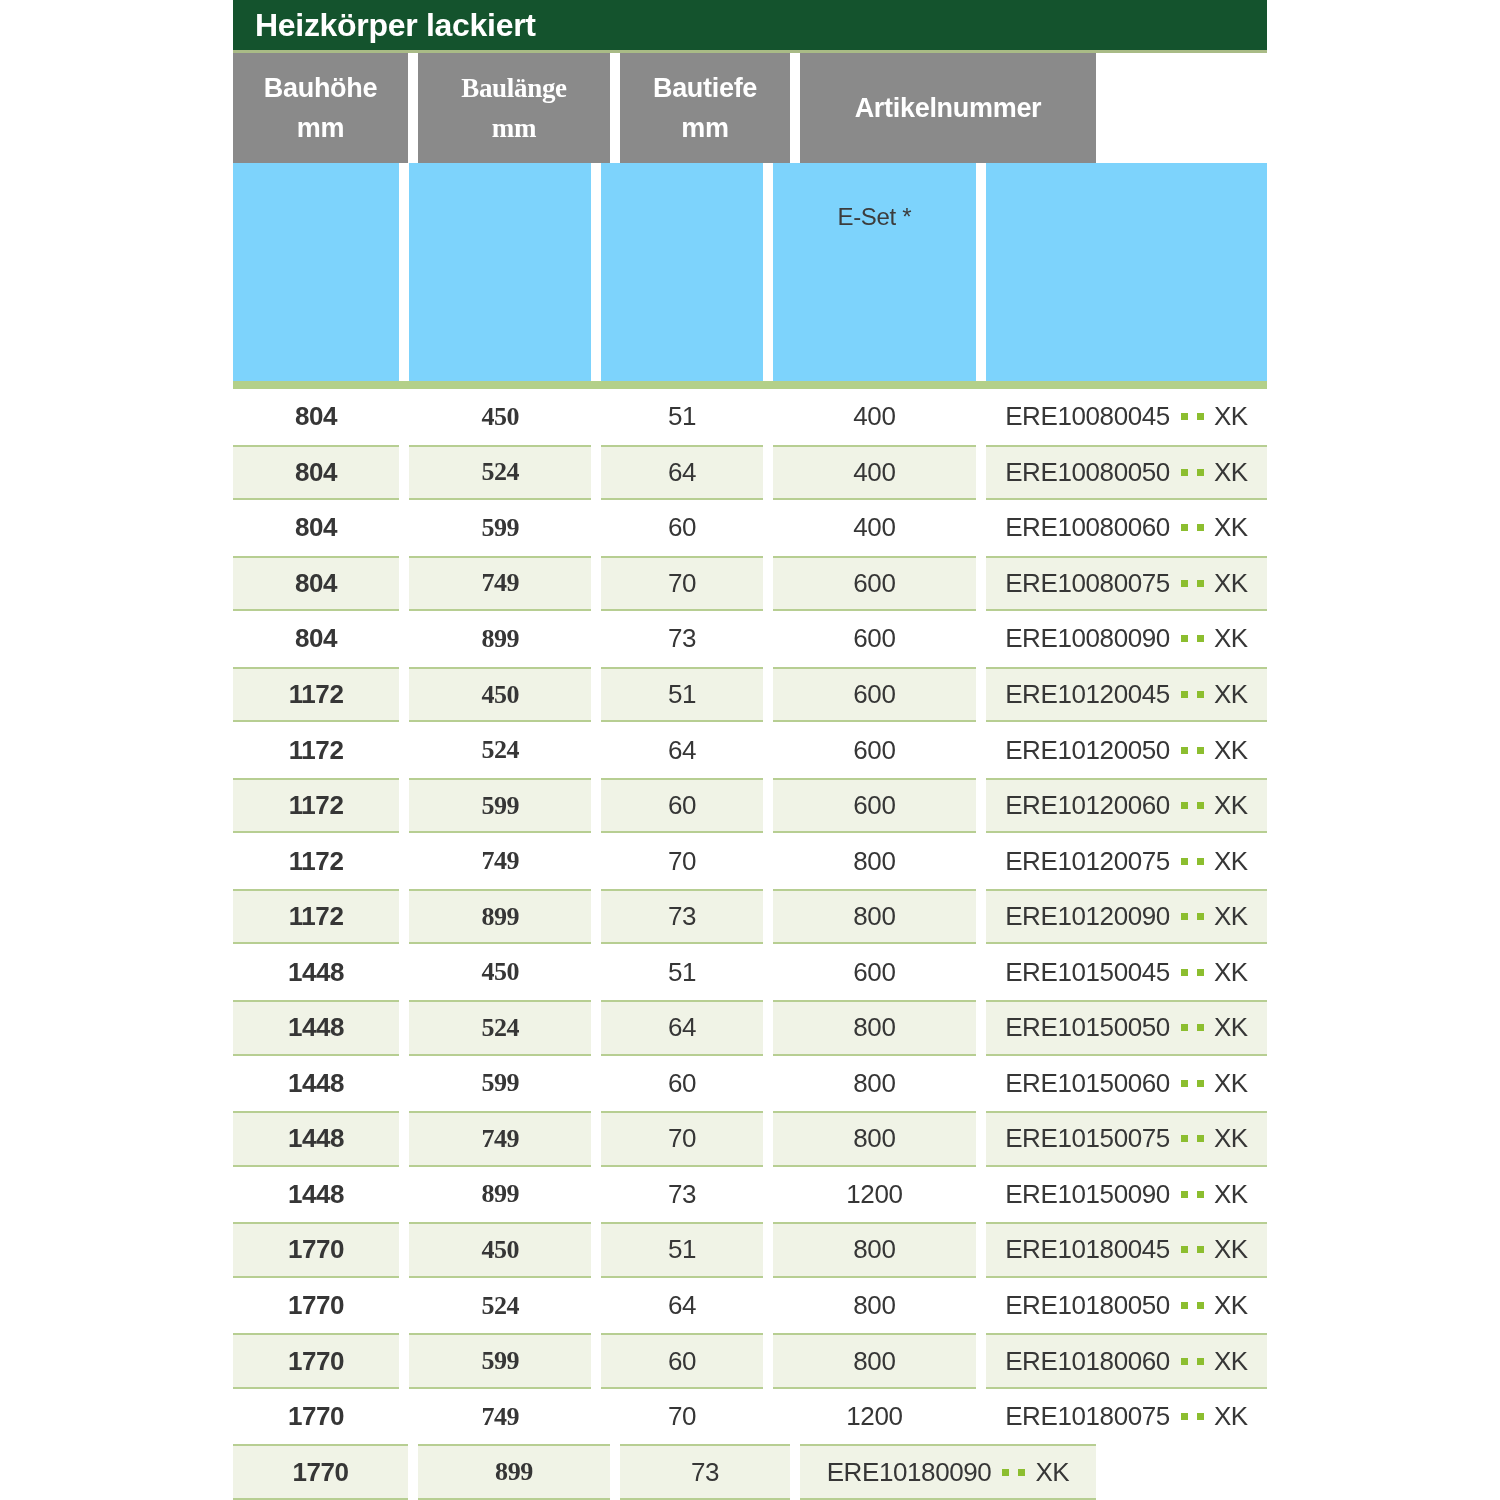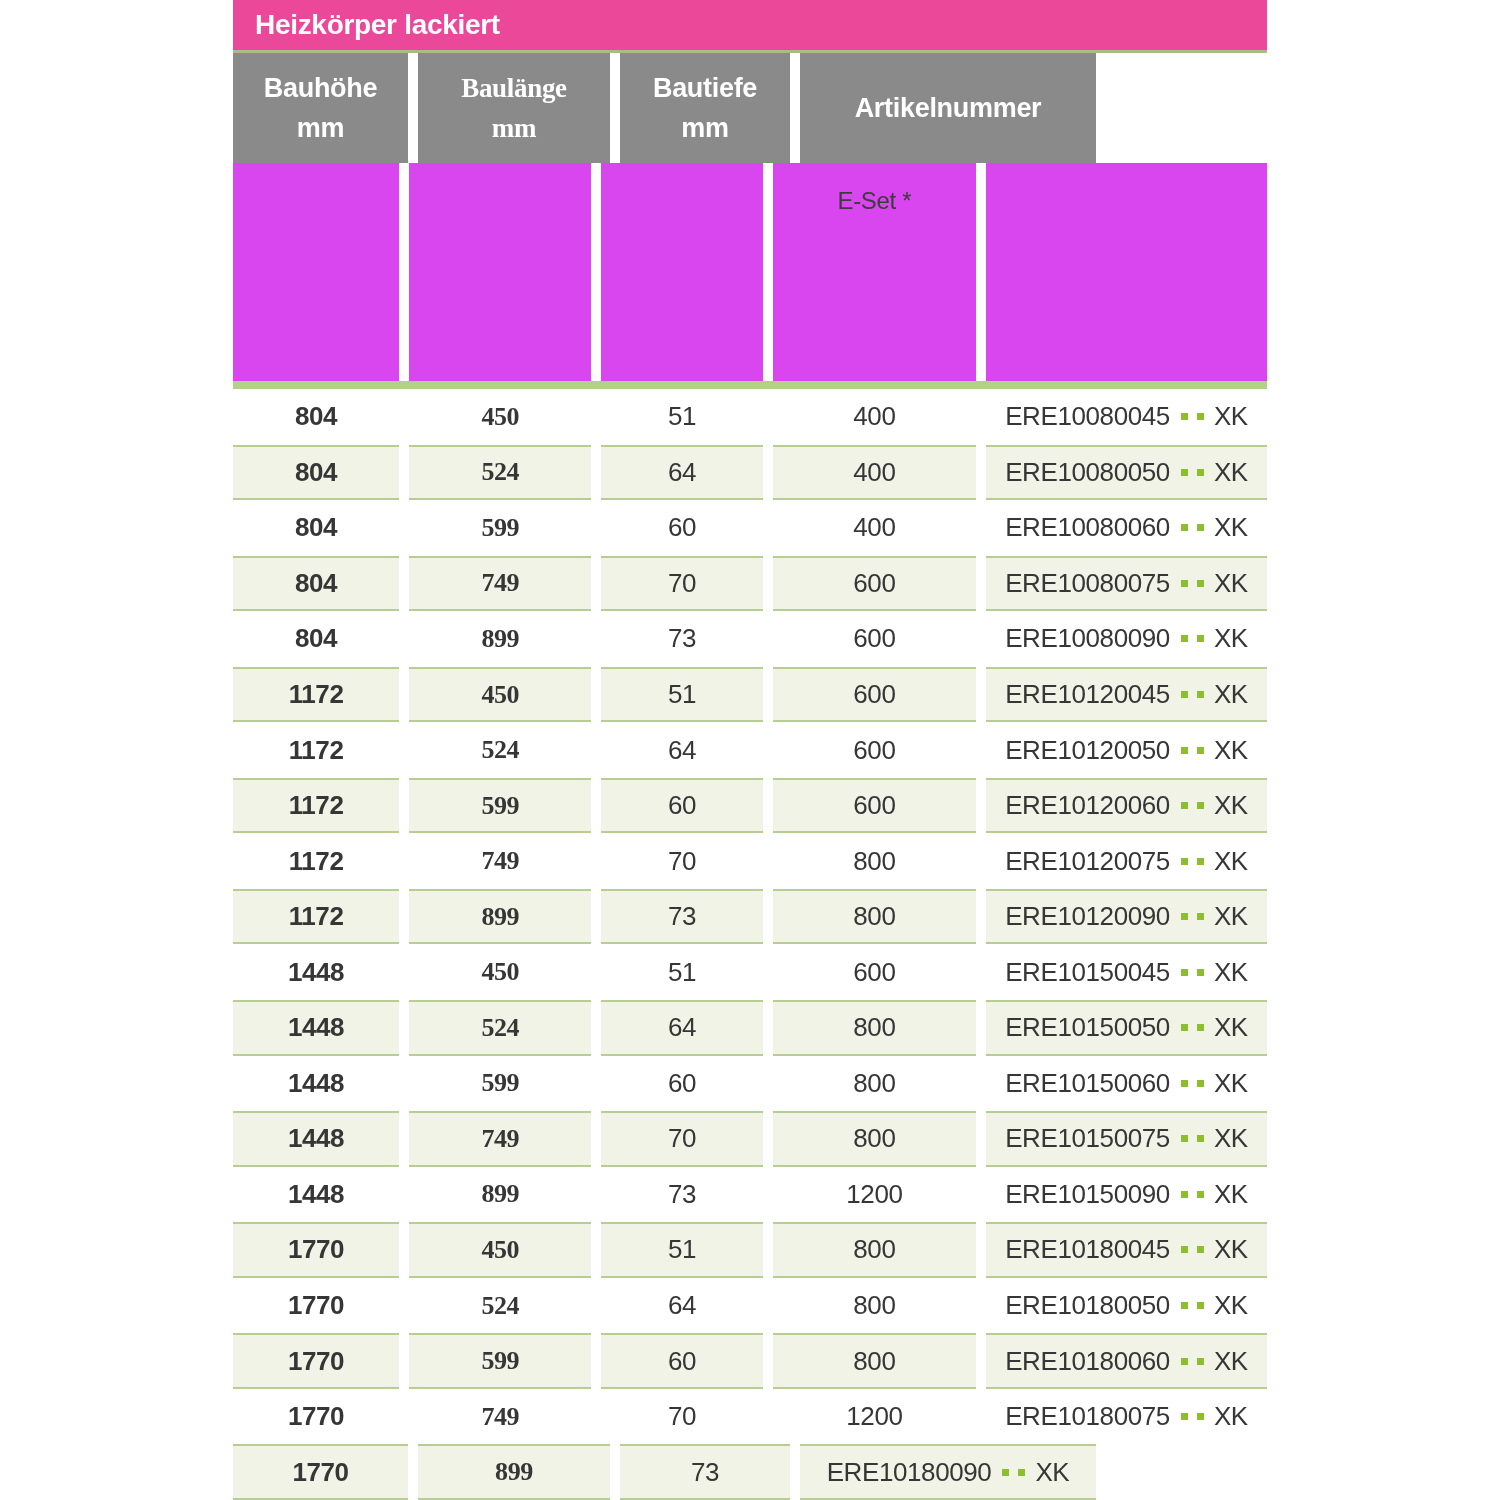--- a/index.html
+++ b/index.html
@@ -19,24 +19,24 @@
     background: #ffffff;
   }
   .product-table {
     position: absolute;
     left: 233px;
     top: 0;
     width: 1034px;
   }
   .title-bar {
     height: 50px;
-    background: #ec4899;
+    background: #14532d;
     color: #ffffff;
     font-weight: bold;
-    font-size: 28px;
+    font-size: 32px;
     line-height: 50px;
     padding-left: 22px;
     box-sizing: border-box;
     letter-spacing: -0.3px;
   }
   .divider-thin {
     height: 3px;
     background: #a9bb86;
   }
   .divider-thick {
@@ -66,25 +66,25 @@
     align-items: center;
     justify-content: center;
     text-align: center;
     letter-spacing: -0.3px;
     box-sizing: border-box;
   }
   .subheader-row {
     height: 218px;
   }
   .subheader-cell {
-    background: #d946ef;
+    background: #7dd3fc;
     display: flex;
     justify-content: center;
     align-items: flex-start;
-    padding-top: 24px;
+    padding-top: 40px;
     box-sizing: border-box;
     font-size: 24px;
     color: #3c3c3c;
     letter-spacing: -0.3px;
   }
   .data-row {
     height: 55.55px;
   }
   .data-cell {
     display: flex;

